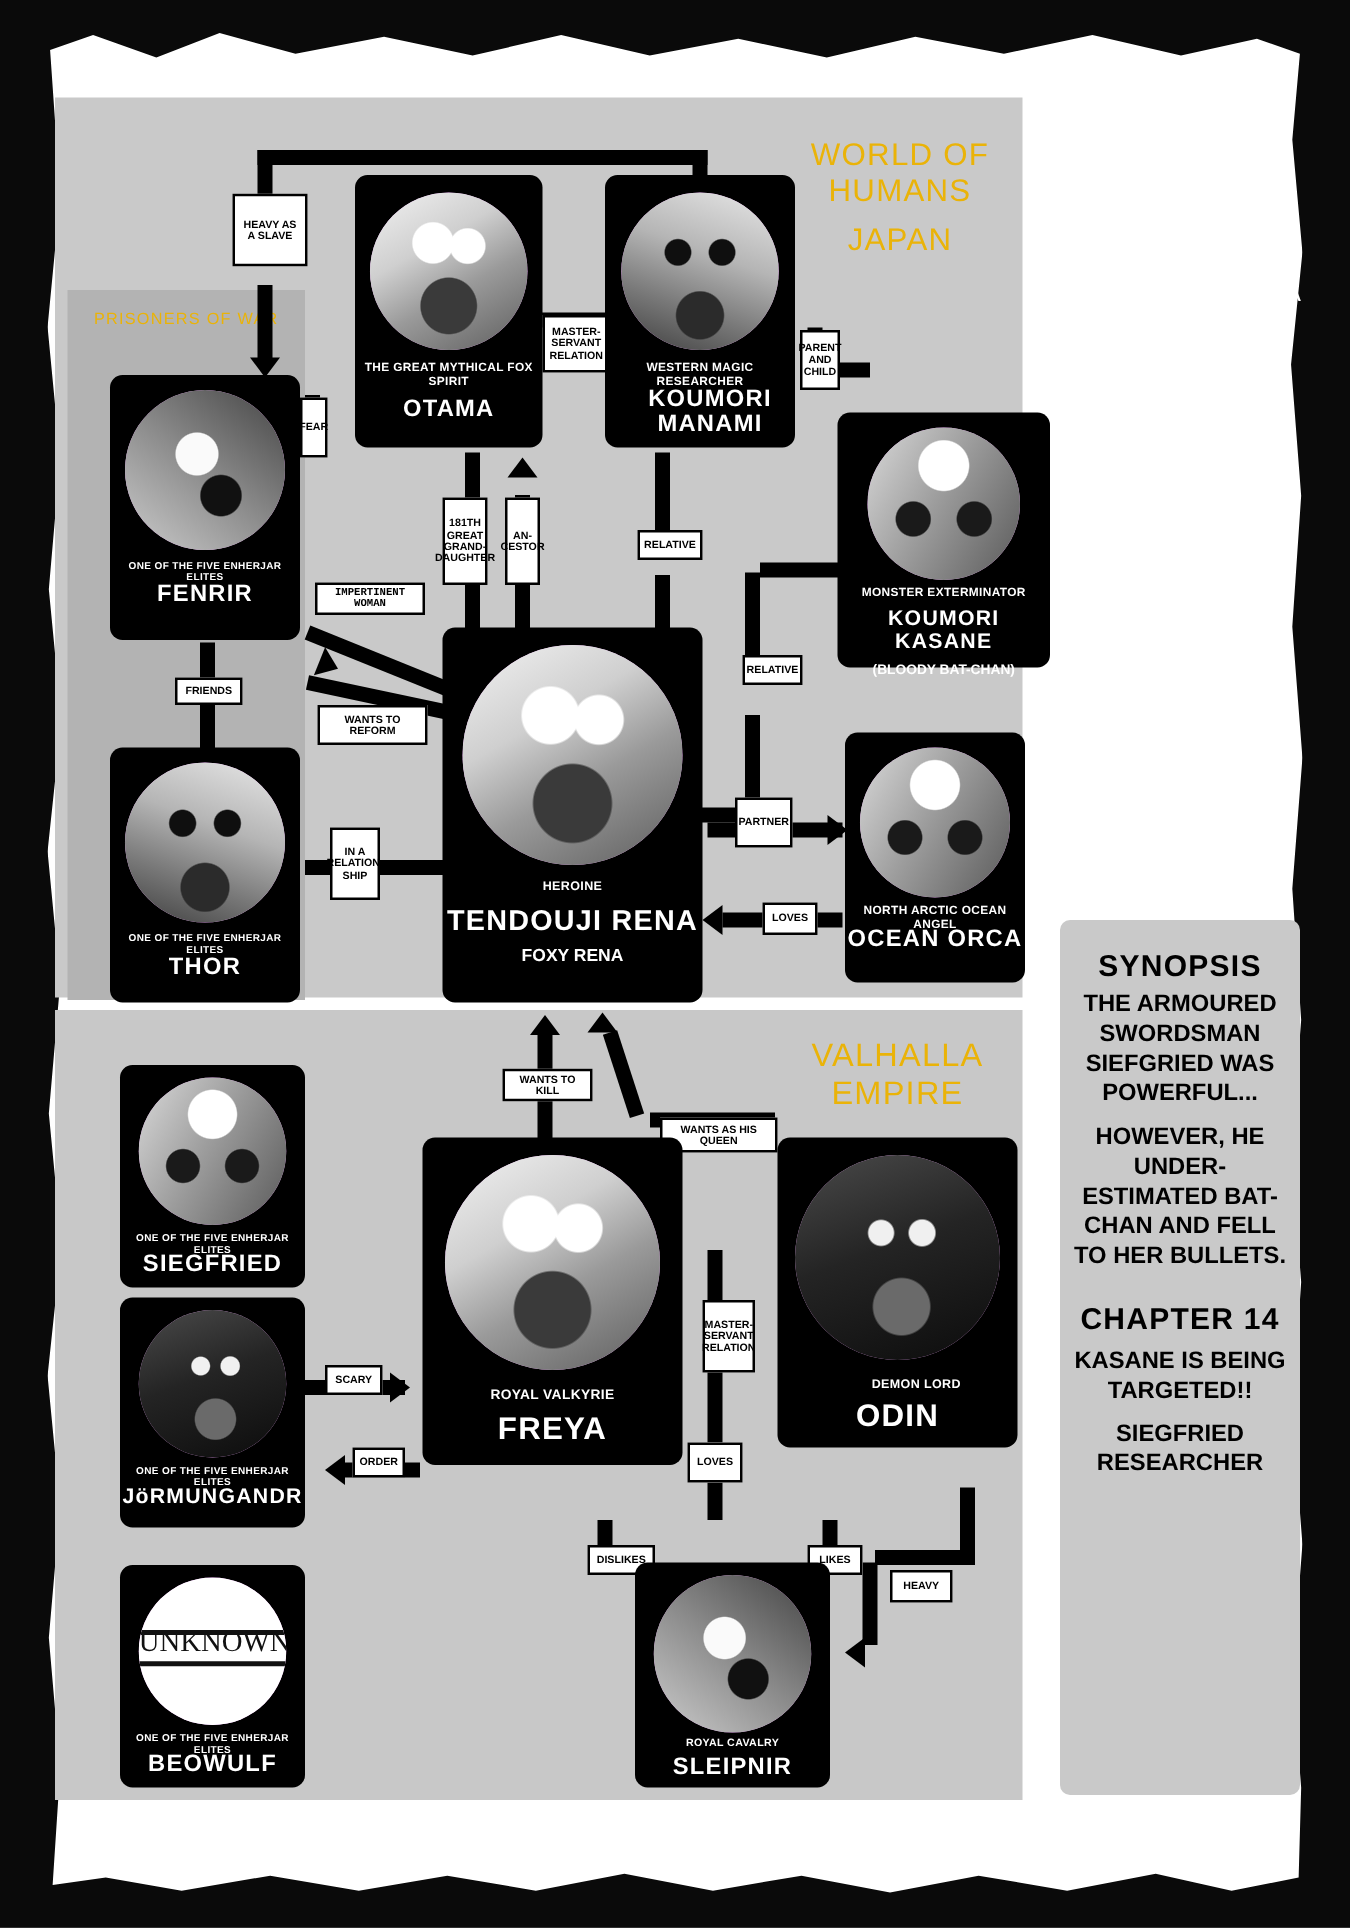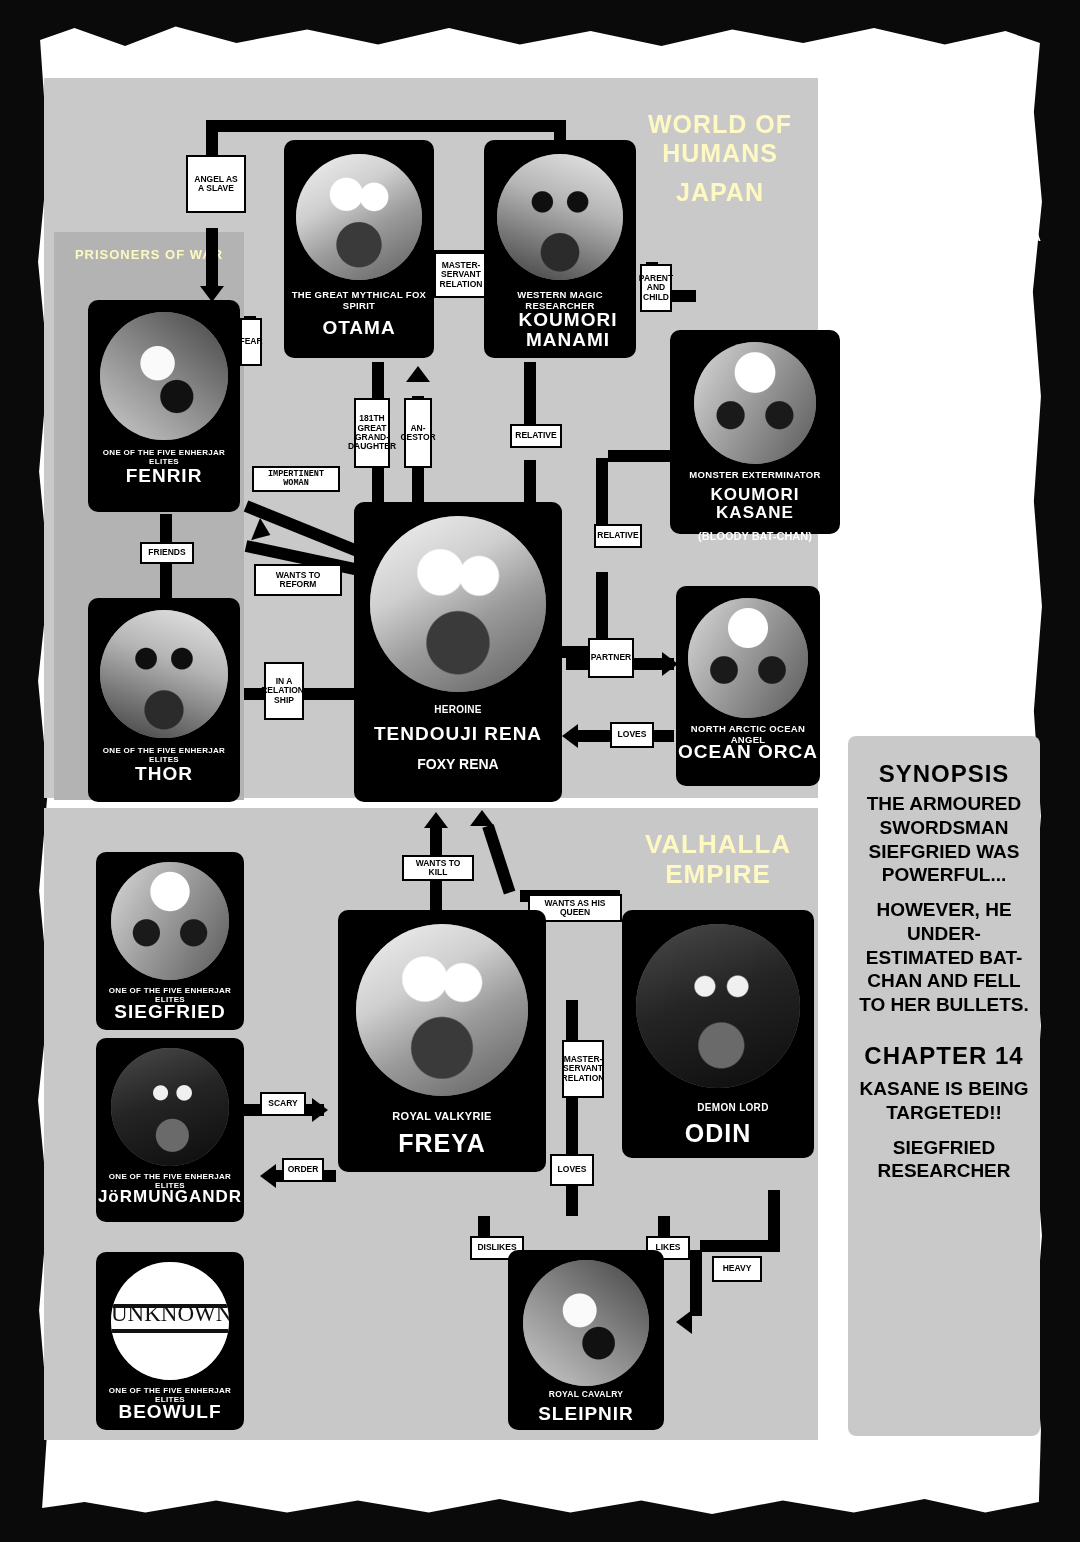--- a/index.html
+++ b/index.html
@@ -19,21 +19,21 @@
            11% 99.5%, 5% 98.8%, 0.8% 99.2%, 1.4% 93%, 0.5% 86%, 1.4% 79%, 0.4% 72%,
            1.5% 65%, 0.5% 58%, 1.4% 51%, 0.4% 44%, 1.5% 37%, 0.5% 30%, 1.4% 23%,
            0.4% 16%, 1.4% 9%);}
 
   
   .region{position:absolute;background:#c9c9c9;}
   #region-humans{left:44px;top:78px;width:774px;height:720px;}
   #region-pow{left:54px;top:232px;width:190px;height:568px;background:#b3b3b3;}
   #region-valhalla{left:44px;top:808px;width:774px;height:632px;background:#c8c8c8;}
 
-  .region-title{position:absolute;font-weight:bold;letter-spacing:1px;color:#fef9c3;
+  .region-title{position:absolute;font-weight:normal;letter-spacing:1px;color:#eab308;
                 text-align:center;line-height:1.15;}
   #title-humans{left:620px;top:110px;width:200px;font-size:25px;}
   #title-japan{left:620px;top:178px;width:200px;font-size:25px;}
   #title-pow{left:56px;top:248px;width:186px;font-size:13px;}
   #title-valhalla{left:618px;top:830px;width:200px;font-size:26px;}
 
   
   #side-head{position:absolute;left:828px;top:140px;width:216px;text-align:center;}
   #side-head .h{font-size:23px;font-weight:bold;line-height:1.15;color:#fff;letter-spacing:1px;}
   #side-head .s{font-size:13px;font-weight:bold;line-height:1.3;color:#fff;margin-top:10px;}
@@ -41,21 +41,21 @@
   #synopsis-box{position:absolute;left:848px;top:736px;width:192px;height:700px;background:#c9c9c9;
                 border-radius:8px;}
   #synopsis-inner{position:absolute;left:856px;top:760px;width:176px;text-align:center;color:#000;}
   #synopsis-inner .hd{font-size:24px;font-weight:bold;letter-spacing:1px;margin-bottom:4px;}
   #synopsis-inner p{font-size:19px;font-weight:bold;line-height:1.25;margin:0 0 11px 0;}
   #synopsis-inner .hd2{font-size:24px;font-weight:bold;letter-spacing:1px;margin:26px 0 8px;line-height:1.1;}
 
   
   .card{position:absolute;background:#000;border-radius:10px;color:#fff;text-align:center;}
   .card .portrait{position:absolute;left:50%;transform:translateX(-50%);
-                  border-radius:50%;overflow:hidden;background:#737373;}
+                  border-radius:50%;overflow:hidden;background:#f0abfc;}
   .card .role{position:absolute;left:0;right:0;font-size:9.5px;font-weight:bold;letter-spacing:.3px;line-height:1.15;}
   .card .nm{position:absolute;left:0;right:0;font-size:19px;font-weight:bold;letter-spacing:1px;line-height:1.05;}
   .card .sub{position:absolute;left:0;right:0;font-size:11px;font-weight:bold;}
 
   
   .art{position:absolute;inset:0;}
   .art.a1{background:
      radial-gradient(circle at 40% 32%, #fff 0 14%, rgba(255,255,255,0) 15%),
      radial-gradient(circle at 62% 34%, #fff 0 12%, rgba(255,255,255,0) 13%),
      radial-gradient(circle at 50% 72%, #3a3a3a 0 20%, rgba(0,0,0,0) 21%),
@@ -177,21 +177,21 @@
  <div class="arrow ar-left" style="left:260px;top:1164px;"></div>
  <div class="ln" style="left:276px;top:1170px;width:60px;height:12px;"></div>
 
  <div class="ln" style="left:478px;top:1216px;width:12px;height:40px;"></div>
  <div class="ln" style="left:658px;top:1216px;width:12px;height:40px;"></div>
  <div class="ln" style="left:700px;top:1240px;width:80px;height:12px;"></div>
  <div class="ln" style="left:768px;top:1190px;width:12px;height:62px;"></div>
  <div class="arrow ar-left" style="left:676px;top:1310px;"></div>
  <div class="ln" style="left:690px;top:1250px;width:12px;height:66px;"></div>
 
- <div class="lbl" style="left:186px;top:155px;width:60px;height:58px;">ANGEL AS A SLAVE</div>
+ <div class="lbl" style="left:186px;top:155px;width:60px;height:58px;">HEAVY AS A SLAVE</div>
  <div class="lbl" style="left:434px;top:252px;width:54px;height:46px;">MASTER-SERVANT RELATION</div>
  <div class="lbl" style="left:640px;top:264px;width:32px;height:48px;">PARENT AND CHILD</div>
  <div class="lbl" style="left:240px;top:318px;width:22px;height:48px;">FEAR</div>
  <div class="lbl" style="left:252px;top:466px;width:88px;height:26px;font-family:Liberation Mono, monospace;">IMPERTINENT WOMAN</div>
  <div class="lbl" style="left:354px;top:398px;width:36px;height:70px;">181TH GREAT GRAND-DAUGHTER</div>
  <div class="lbl" style="left:404px;top:398px;width:28px;height:70px;">AN-CESTOR</div>
  <div class="lbl" style="left:510px;top:424px;width:52px;height:24px;">RELATIVE</div>
  <div class="lbl" style="left:594px;top:524px;width:48px;height:24px;">RELATIVE</div>
  <div class="lbl" style="left:140px;top:542px;width:54px;height:22px;">FRIENDS</div>
  <div class="lbl" style="left:254px;top:564px;width:88px;height:32px;">WANTS TO REFORM</div>
@@ -248,21 +248,21 @@
       </div>
    <div class="role" style="top:148px;font-size:8px;">ONE OF THE FIVE ENHERJAR ELITES</div>
    <div class="nm" style="top:166px;">THOR</div>
  </div>
 
  <div class="card" style="left:354px;top:502px;width:208px;height:300px;">
    <div class="portrait" style="top:14px;width:176px;height:176px;">
         <div class="art a1"></div>
       </div>
    <div class="role" style="top:202px;font-size:10px;">HEROINE</div>
-   <div class="nm" style="top:222px;font-size:19px;">TENDOUJI RENA</div>
+   <div class="nm" style="top:222px;font-size:23px;">TENDOUJI RENA</div>
    <div class="sub" style="top:254px;font-size:14px;">FOXY RENA</div>
  </div>
 
  <div class="card" style="left:676px;top:586px;width:144px;height:200px;">
    <div class="portrait" style="top:12px;width:120px;height:120px;">
         <div class="art a3"></div>
       </div>
    <div class="role" style="top:138px;">NORTH ARCTIC OCEAN ANGEL</div>
    <div class="nm" style="top:156px;">OCEAN ORCA</div>
  </div>

